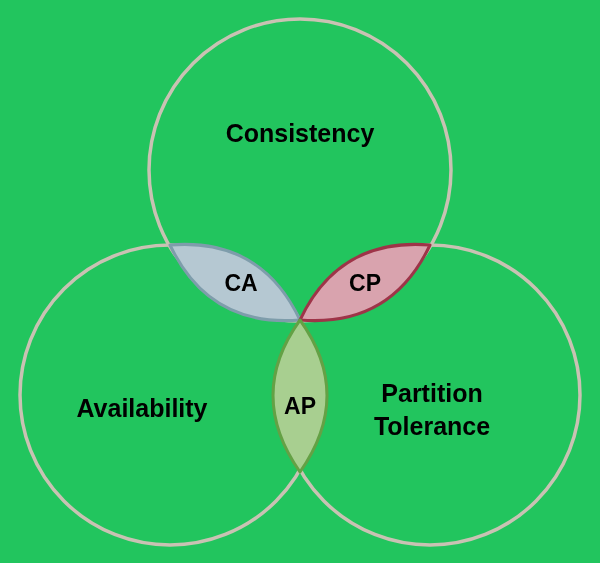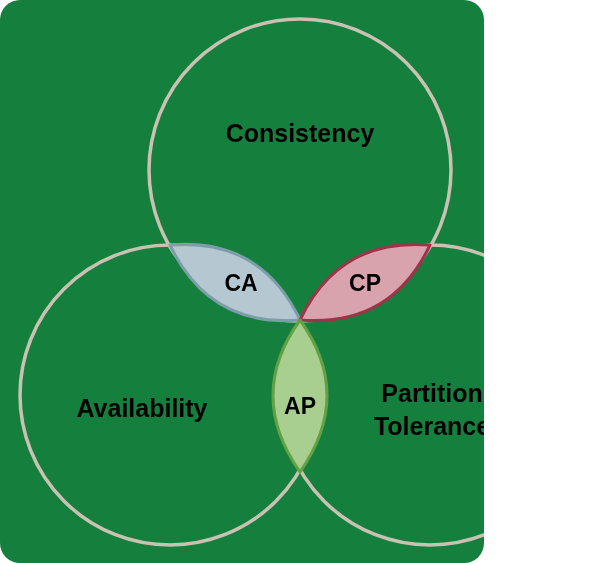--- a/index.html
+++ b/index.html
@@ -2,26 +2,25 @@
 <html><head>
 <meta charset="utf-8">
 <style>
   html, body {
     margin: 0;
     padding: 0;
     background: #ffffff;
   }
   .stage {
     position: relative;
-    width: 484px;
+    width: 600px;
     height: 563px;
-    background: #15803d;
+    background: #22c55e;
     overflow: hidden;
     font-family: "Liberation Sans", sans-serif;
-    border-radius: 20px;
   }
   svg { display: block; }
   .set-label {
     font-family: "Liberation Sans", sans-serif;
     font-size: 25px;
     font-weight: bold;
     fill: #000000;
     text-anchor: middle;
   }
   .region-label {

